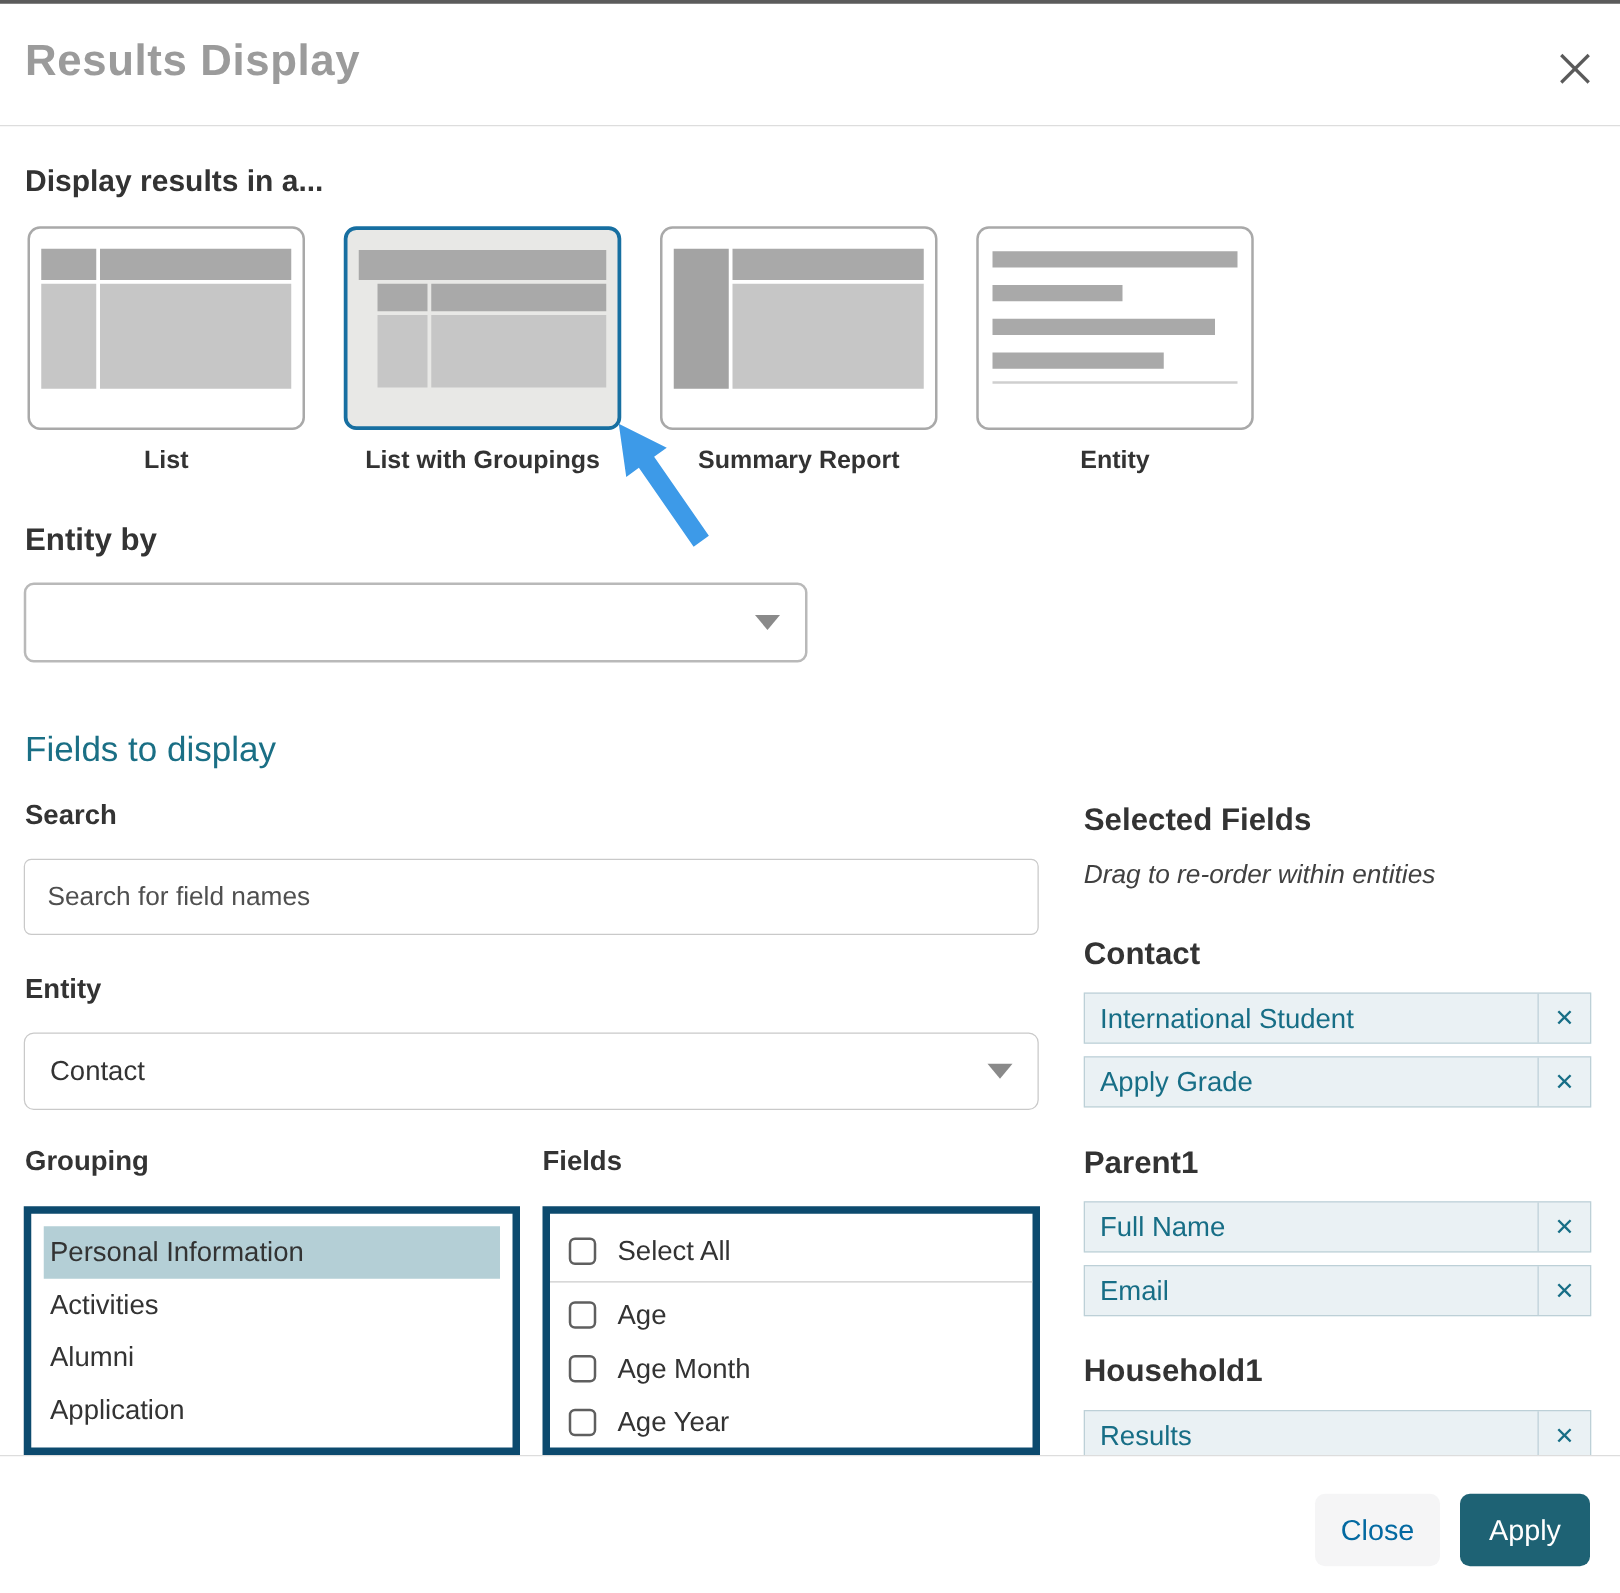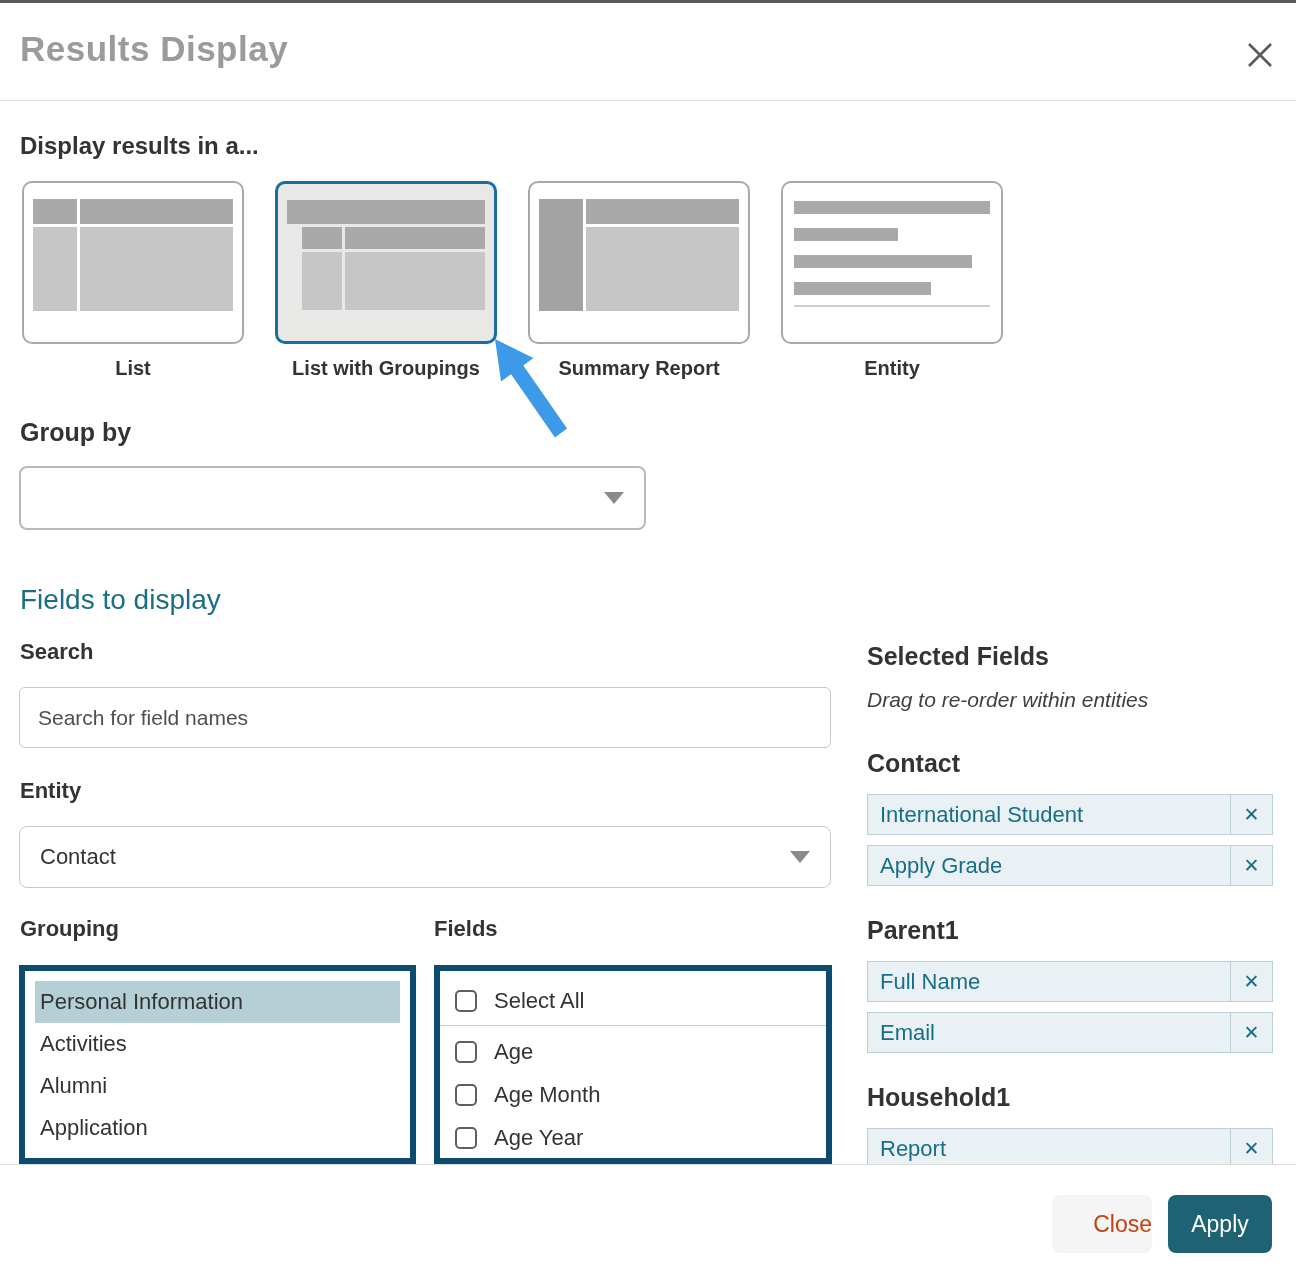--- a/index.html
+++ b/index.html
@@ -78,21 +78,21 @@
   .gap-lg { margin-top:37px; }
   .gap-md { margin-top:30px; }
   .chips { margin-top:16px; }
   .chip { display:flex; align-items:stretch; height:41px; background:#eaf1f4; border:1px solid #bdd0d7; margin-bottom:10px; cursor:grab; }
   .chip-label { flex:1; display:flex; align-items:center; padding-left:12px; font-size:22px; color:#176e86; }
   .chip-remove { width:42px; border-left:1px solid #bdd0d7; display:flex; align-items:center; justify-content:center; font-size:19px; color:#176e86; cursor:pointer; }
 
   
   .modal-footer { position:absolute; top:1164px; left:0; width:100%; height:110px; background:#fff; border-top:1px solid #ddd; z-index:4; }
   .btn { position:absolute; top:30px; height:58px; border:none; border-radius:8px; font-size:23px; font-family:"Liberation Sans", sans-serif; cursor:pointer; }
-  .btn-close { right:144px; width:100px; background:#f5f5f6; color:#c2410c;text-align:right; }
+  .btn-close { right:144px; width:100px; background:#f5f5f6; color:#0369a1; }
   .btn-apply { right:24px; width:104px; background:#1e6274; color:#fff; }
 </style>
 </head>
 <body>
 
 <div class="top-edge"></div>
 
 <div class="modal-header">
   <div class="modal-title">Results Display</div>
   <button class="close-btn" aria-label="Close">
@@ -157,21 +157,21 @@
         </div>
       </div>
       <div class="card-label">Entity</div>
     </div>
   </div>
 
   <svg class="annot-arrow" viewBox="0 0 92 112">
     <polygon points="12,4 50.4,23.1 40.3,30.4 84.1,93.6 71.9,102.4 28.1,39.2 18,46.5" fill="#3d9ae8"></polygon>
   </svg>
 
-  <div class="sec-heading" style="left:20px; top:317px; font-size:25px;">Group by</div>
+  <div class="sec-heading" style="left:20px; top:317px; font-size:25px;">Entity by</div>
   <div class="fake-select group-by-select">
     <span class="value"></span>
     <span class="caret"></span>
   </div>
 
   <div class="teal-heading">Fields to display</div>
 
   <div class="sec-heading" style="left:20px; top:538px; font-size:22px;">Search</div>
   <input class="text-input" type="text" placeholder="Search for field names" style="">
 
@@ -239,21 +239,21 @@
       </div>
       <div class="chip">
         <span class="chip-label">Email</span>
         <span class="chip-remove">✕</span>
       </div>
     </div>
 
     <div class="entity-group-name gap-md">Household1</div>
     <div class="chips">
       <div class="chip">
-        <span class="chip-label">Report</span>
+        <span class="chip-label">Results</span>
         <span class="chip-remove">✕</span>
       </div>
     </div>
   </div>
 
 </div>
 
 <div class="modal-footer">
   <button class="btn btn-close">Close</button>
   <button class="btn btn-apply">Apply</button>

